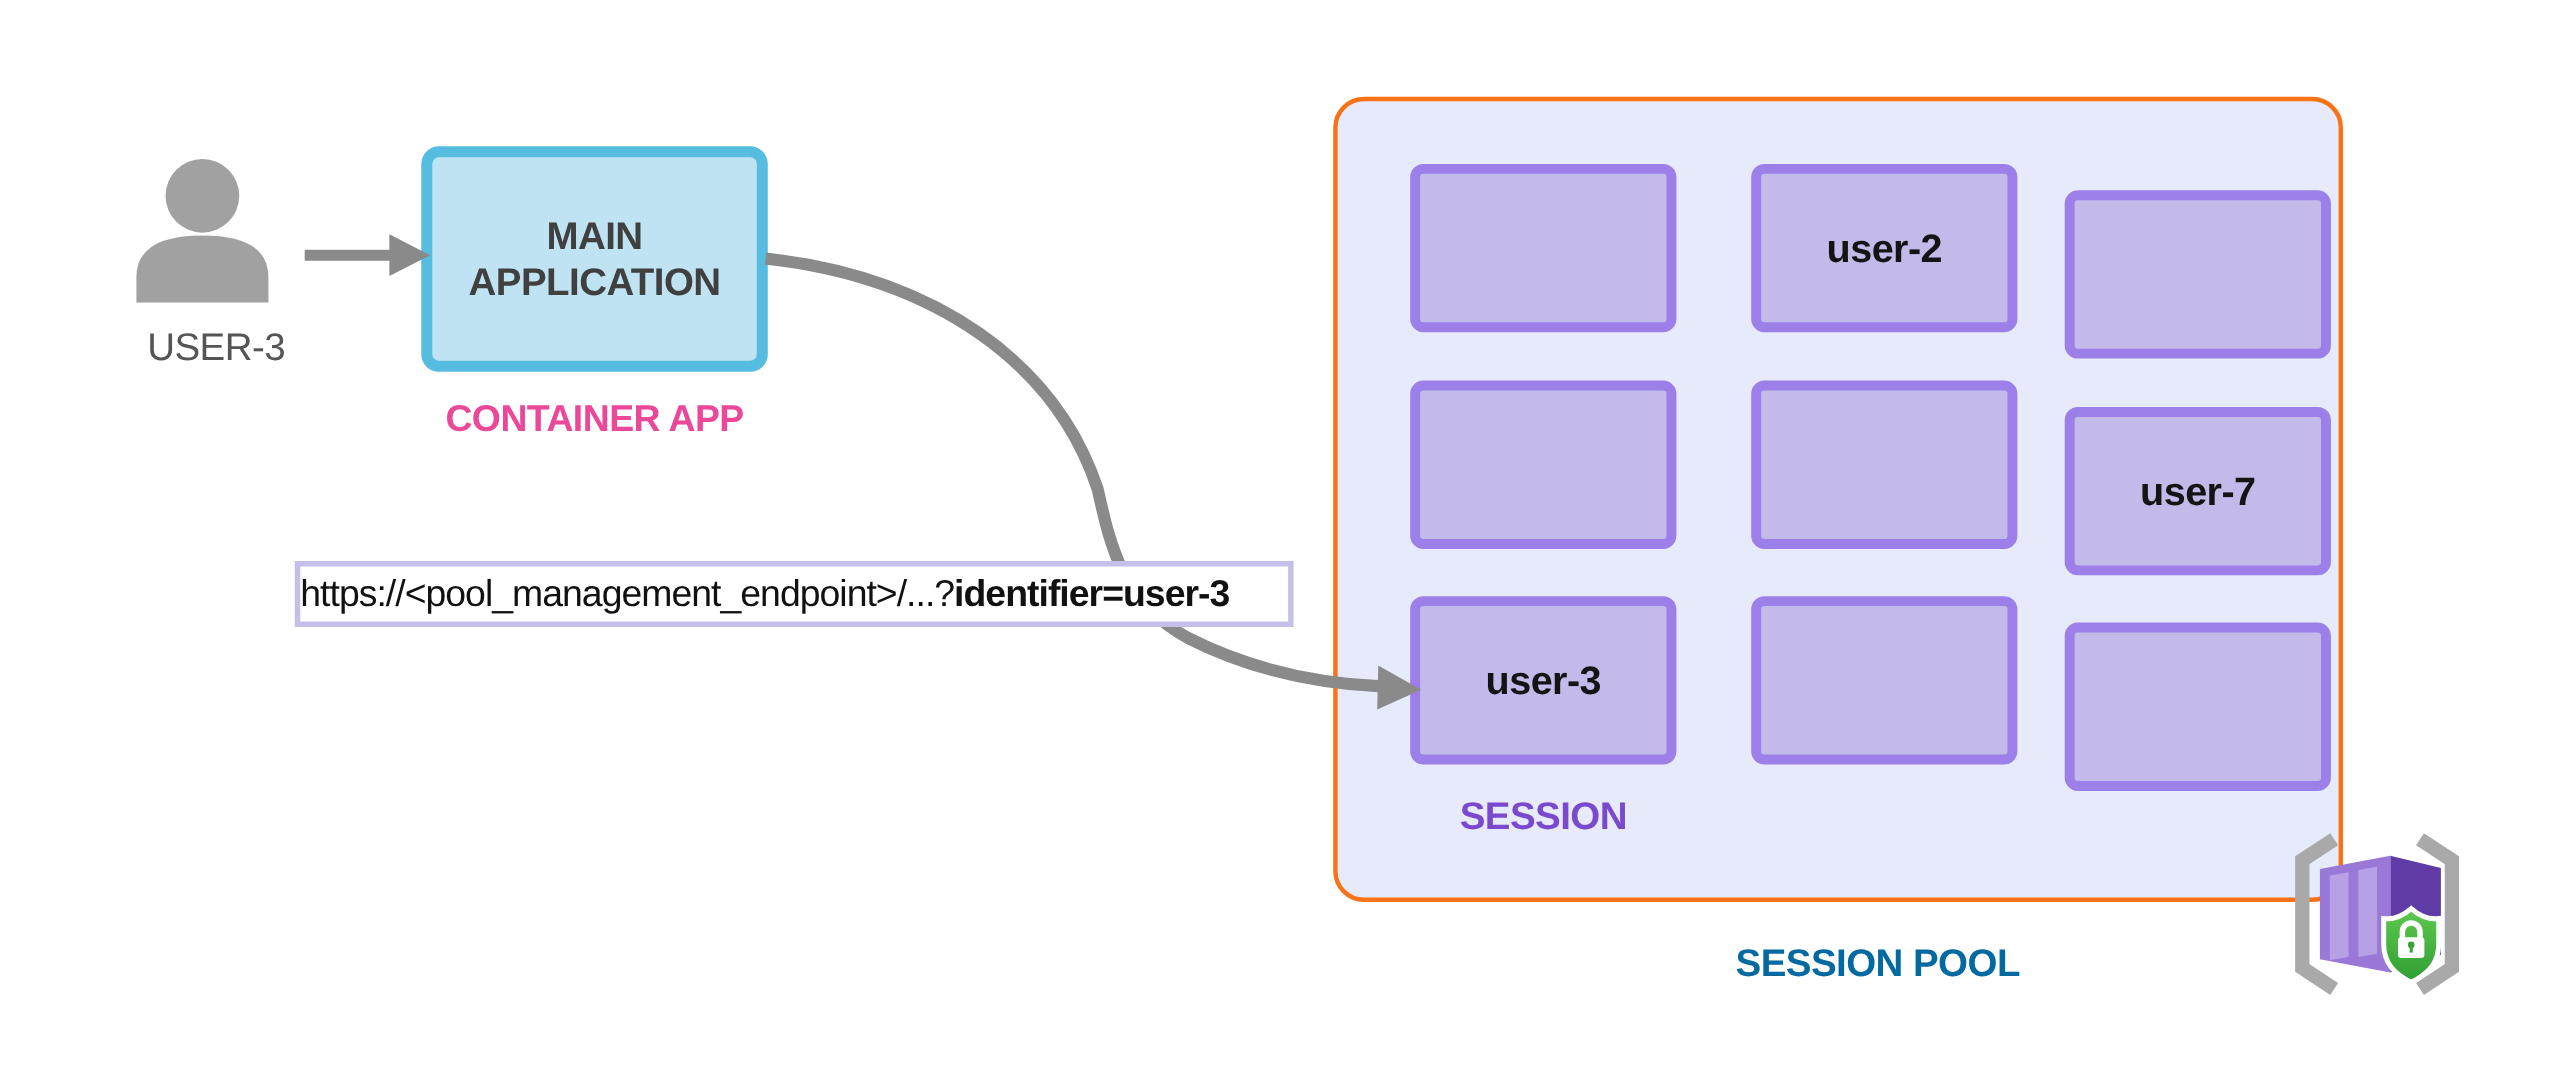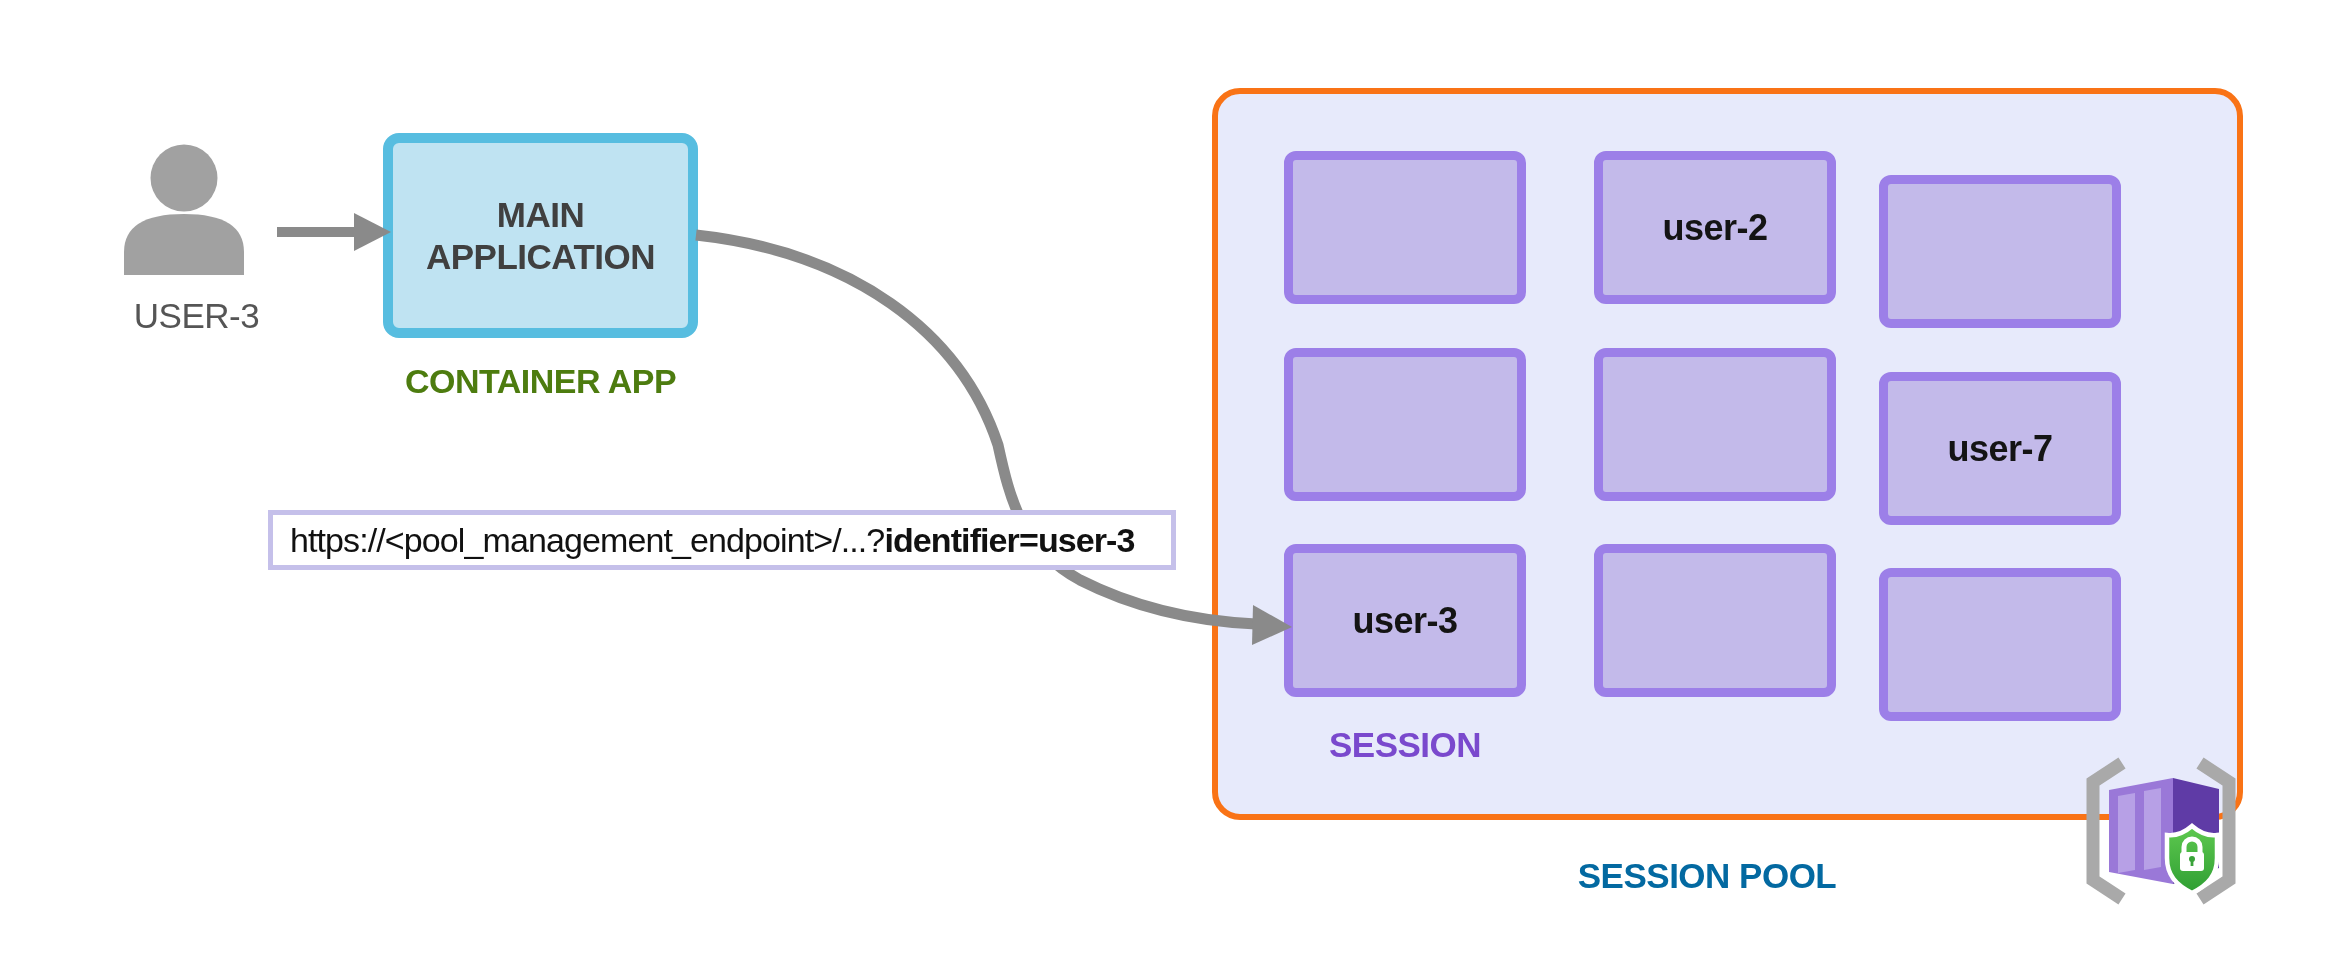--- a/index.html
+++ b/index.html
@@ -15,34 +15,34 @@
   }
   
   .main-app-box{
     position:absolute;left:383px;top:133px;width:315px;height:205px;box-sizing:border-box;
     background:#bfe3f2;border:10px solid #57bde0;border-radius:16px;
     display:flex;align-items:center;justify-content:center;text-align:center;z-index:2;
   }
   .main-app-title{font-size:35px;font-weight:700;color:#404040;line-height:1.2;letter-spacing:-0.5px;}
   .app-caption{
     position:absolute;left:383px;top:362px;width:315px;text-align:center;
-    font-size:34px;font-weight:600;color:#4d7c0f;letter-spacing:-0.5px;z-index:2;
+    font-size:34px;font-weight:600;color:#ec4899;letter-spacing:-0.5px;z-index:2;
   }
   
   .url-box{
     position:absolute;left:268px;top:510px;width:908px;height:60px;box-sizing:border-box;
     background:#ffffff;border:5px solid #c5c0ea;display:flex;align-items:center;
-    padding-left:17px;font-size:34px;color:#111111;white-space:nowrap;
+    font-size:34px;color:#111111;white-space:nowrap;
     letter-spacing:-0.9px;z-index:4;
   }
   .url-box .em{font-weight:700;}
   
   .pool{
-    position:absolute;left:1212px;top:88px;width:1031px;height:732px;box-sizing:border-box;
-    background:#e7eafb;border:6px solid #f97316;border-radius:28px;z-index:1;
+    position:absolute;left:1212px;top:88px;width:918px;height:732px;box-sizing:border-box;
+    background:#e7eafb;border:4px solid #f97316;border-radius:28px;z-index:1;
   }
   .cell{
     position:absolute;width:242px;height:153px;box-sizing:border-box;
     background:#c3baea;border:9px solid #9c7fe8;border-radius:12px;
     display:flex;align-items:center;justify-content:center;
     font-size:36px;font-weight:700;color:#141414;letter-spacing:-0.5px;
   }
   .r0{top:57px;}  .r1{top:254px;} .r2{top:450px;}
   .c0{left:66px;} .c1{left:376px;} .c2{left:661px;margin-top:24px;}
   .session-caption{

